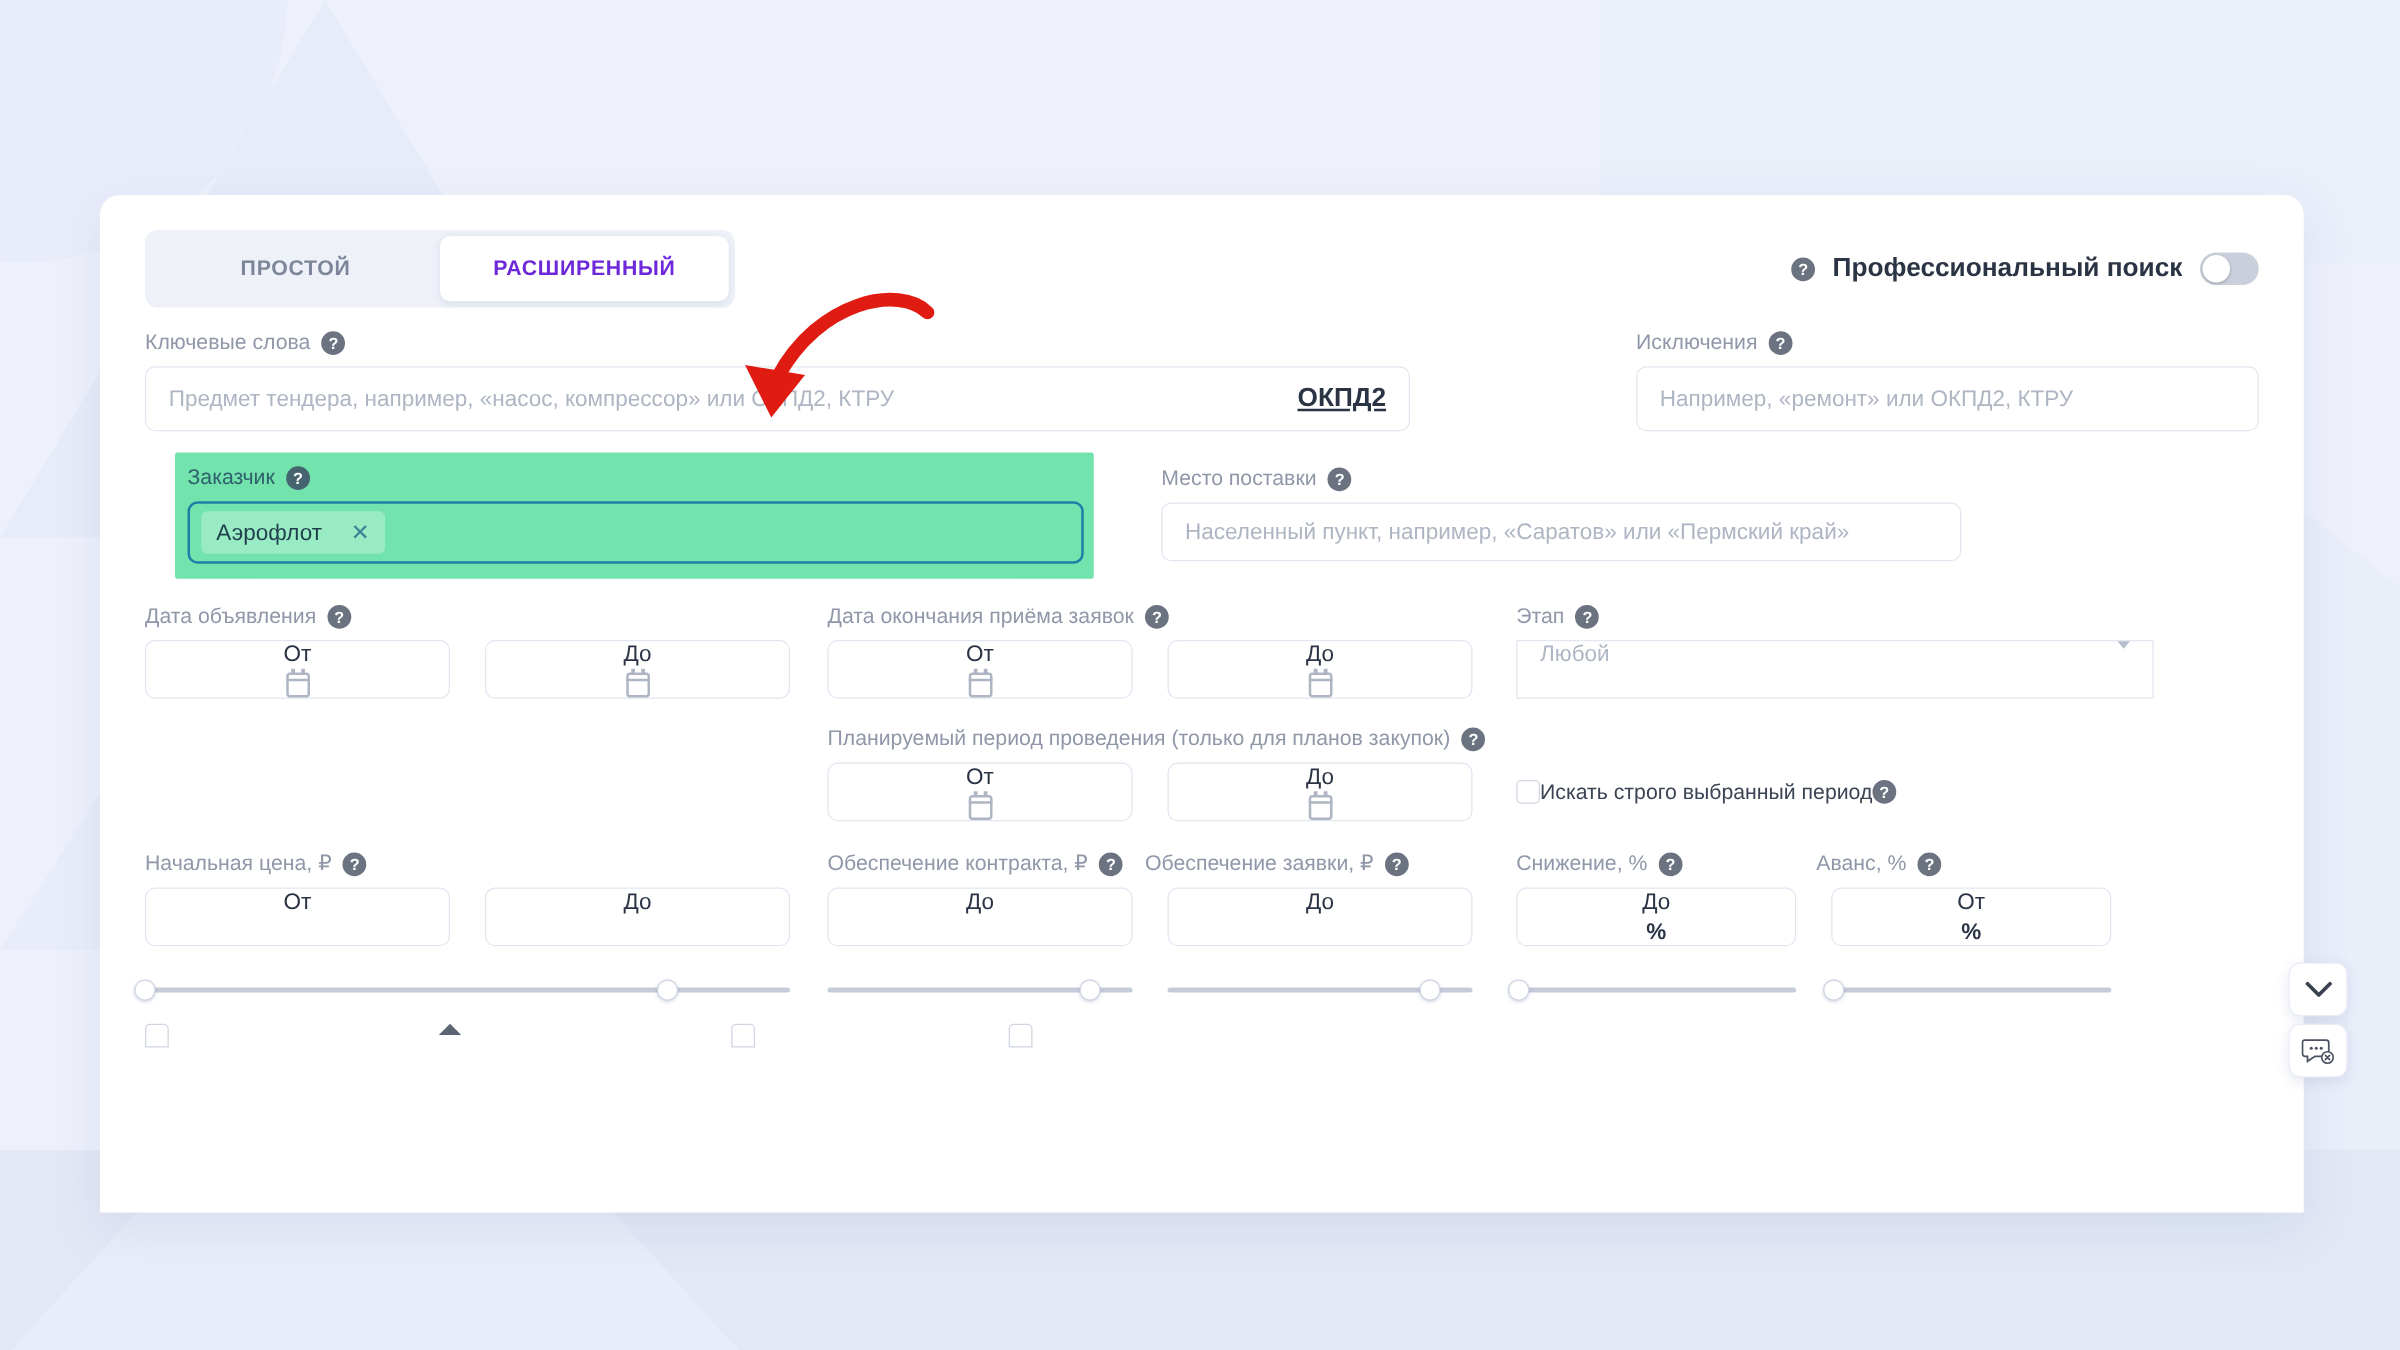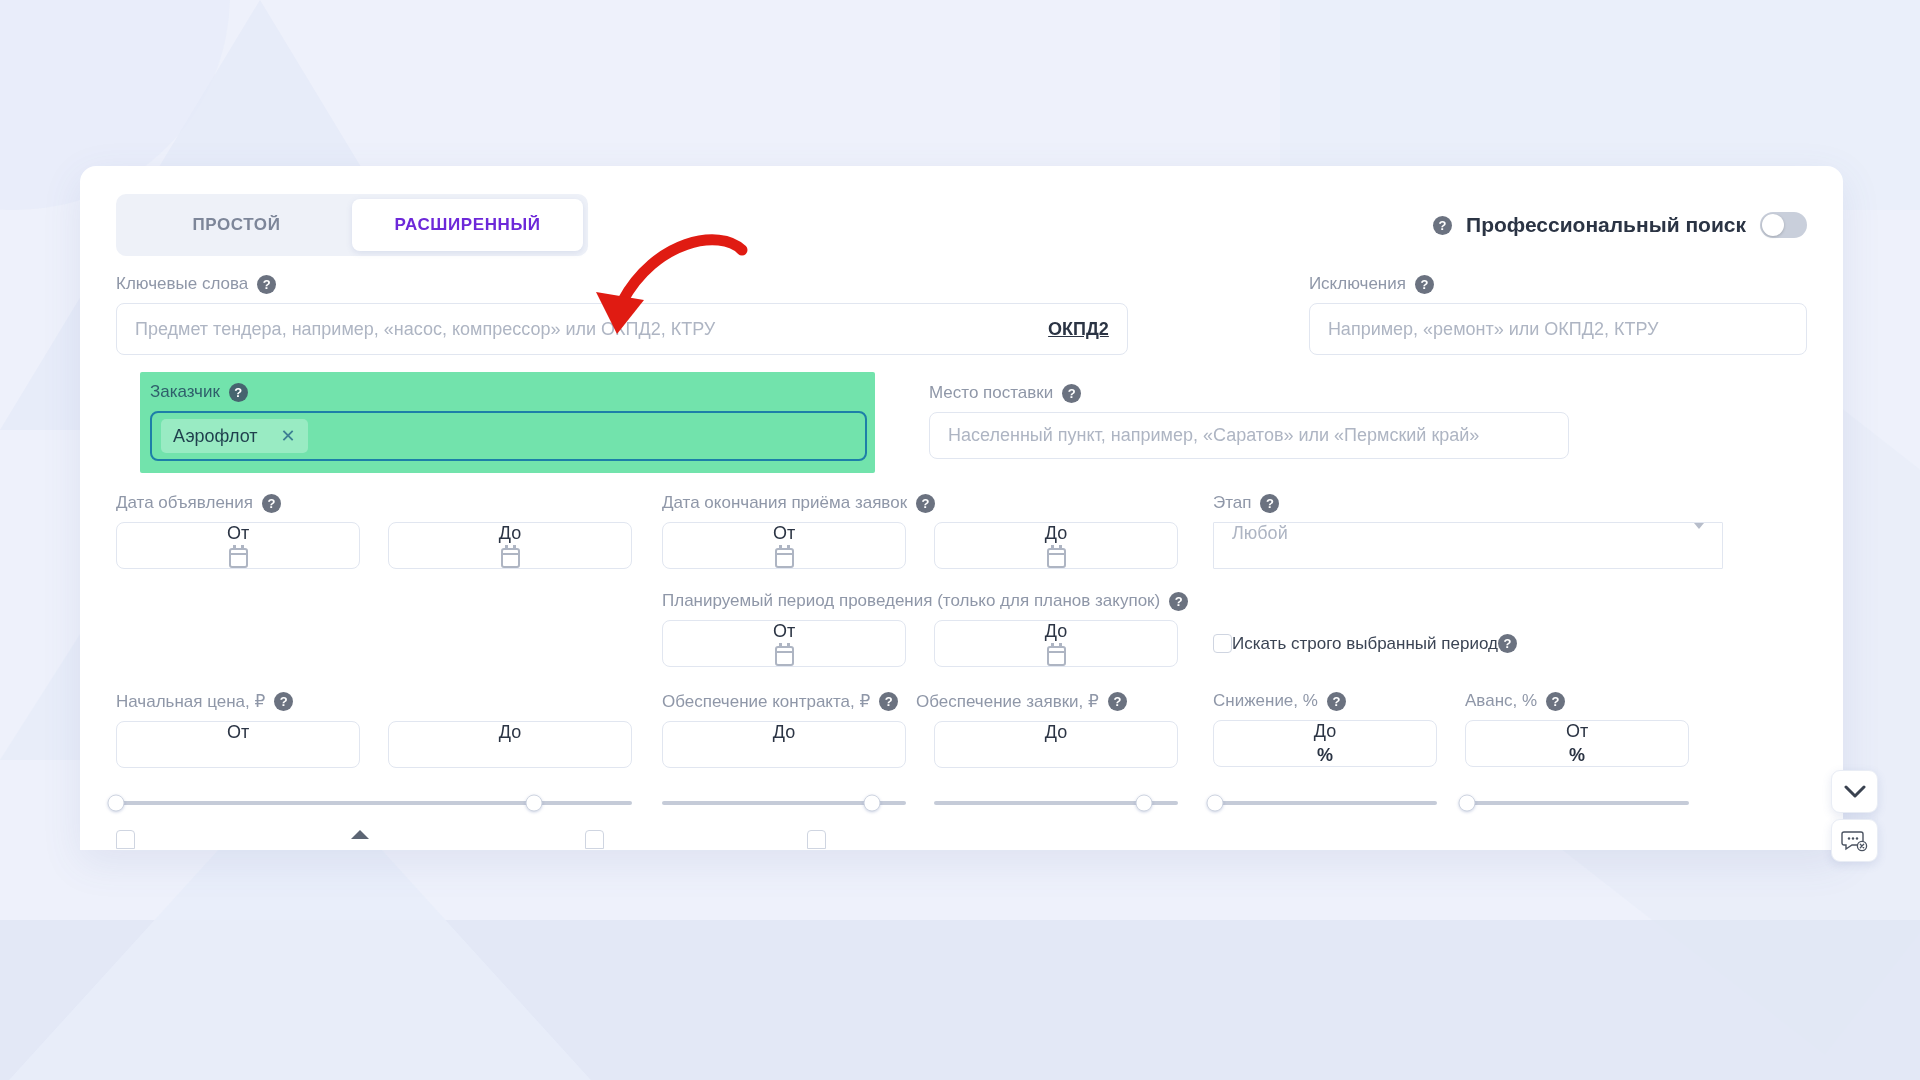--- a/index.html
+++ b/index.html
@@ -62,23 +62,23 @@
     width: 520px; height: 520px;
     background: #e9eef9;
     transform: rotate(38deg);
     opacity: .8;
   }
 
   
   .card {
     position: absolute;
     left: 80px;
-    top: 166px;
+    top: 156px;
     width: 1763px;
-    height: 684px;
+    height: 814px;
     background: #ffffff;
     border-radius: 16px 16px 0 0;
     box-shadow: 0 12px 40px rgba(80, 100, 160, .10);
     z-index: 2;
     overflow: hidden;
     padding: 28px 36px 0 36px;
   }
 
   
   .top-row {
@@ -193,21 +193,21 @@
     margin-top: 18px;
   }
   .kw-left { width: 1036px; }
   .kw-right { width: 510px; margin-left: 181px; }
 
   .kw-input {
     height: 52px;
     justify-content: space-between;
   }
   .okpd-link {
-    font-size: 18px;
+    font-size: 21px;
     font-weight: bold;
     color: #2b3444;
     text-decoration: underline;
     cursor: pointer;
     white-space: nowrap;
   }
 
   
   .cust-row {
     display: flex;
@@ -326,21 +326,21 @@
   .check-text { font-size: 17px; color: #3b4454; white-space: nowrap; }
 
   
   .price-row { display: flex; margin-top: 24px; align-items: flex-start; }
   .price-col { width: 516px; }
   .sec-col   { width: 516px; margin-left: 30px; }
   .pct-col   { width: 510px; margin-left: 35px; }
 
   .sec-labels { display: flex; gap: 10px; }
   .sec-labels .label { width: 244px; }
-  .pct-labels { display: flex; gap: 28px; align-items: flex-end; }
+  .pct-labels { display: flex; gap: 16px; align-items: flex-end; }
   .pct-labels .label { width: 224px; }
 
   .pct-pair { display: flex; gap: 28px; }
   .pct-pair .input { width: 224px; justify-content: space-between; }
   .pct-sym { font-size: 18px; color: #2b3444; font-weight: bold; }
 
   
   .slider-row { display: flex; margin-top: 26px; }
   .slider-col { width: 516px; }
   .slider-col.mid { margin-left: 30px; }

